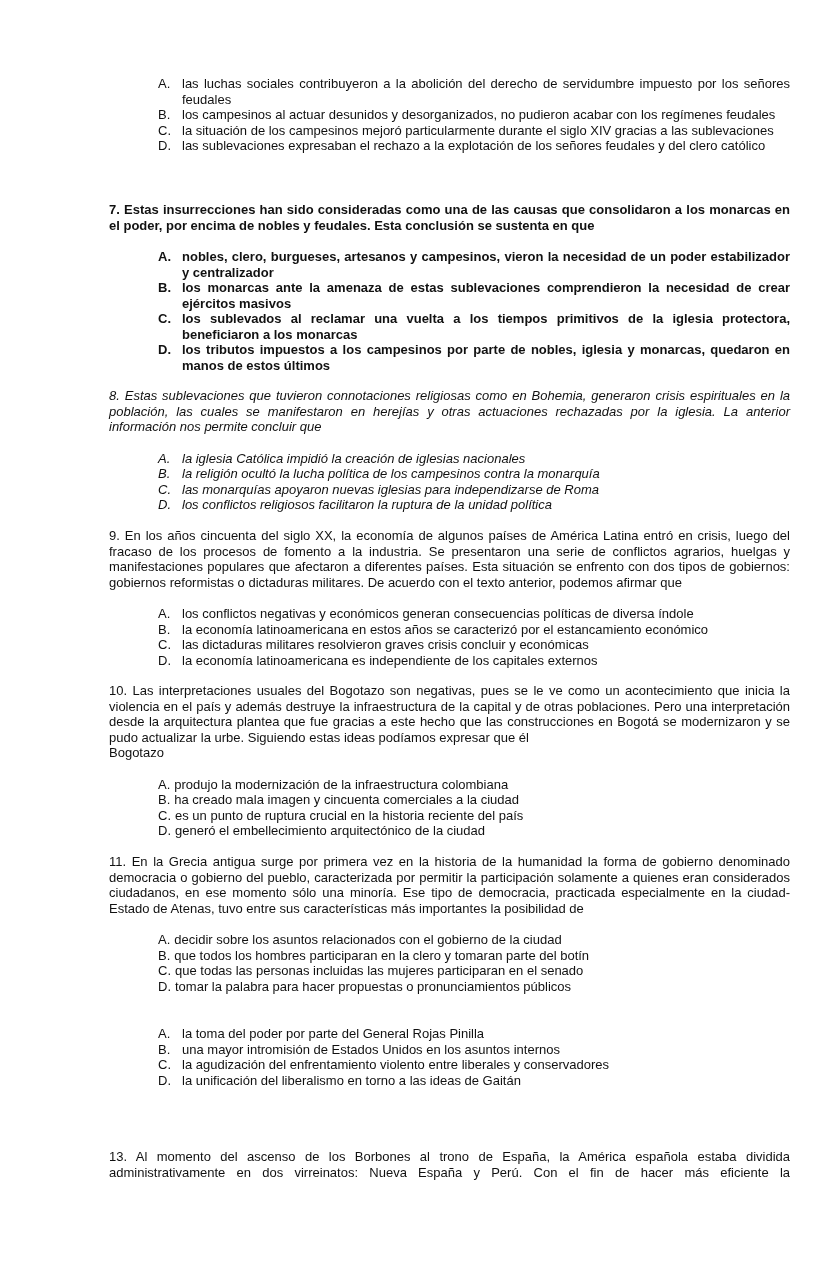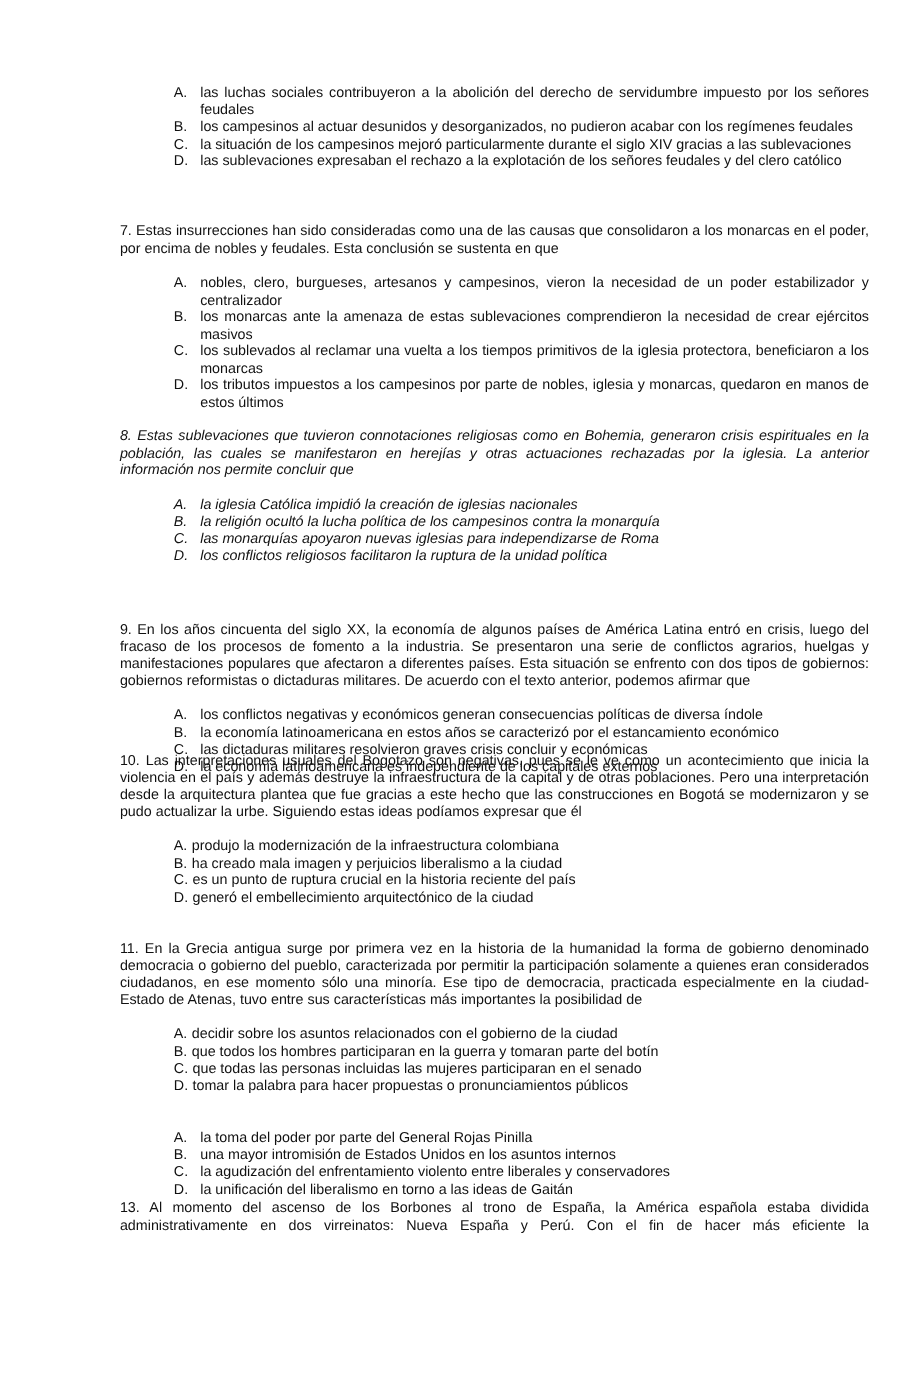--- a/index.html
+++ b/index.html
@@ -41,21 +41,21 @@
           <span class="letter">C.</span>
           <span class="txt">la situación de los campesinos mejoró particularmente durante el siglo XIV gracias a las sublevaciones</span>
         </li>
       <li class="opt">
           <span class="letter">D.</span>
           <span class="txt">las sublevaciones expresaban el rechazo a la explotación de los señores feudales y del clero católico</span>
         </li>
     </ul>
   </div>
 
-  <div class="block" style="top:126px;">
+  <div class="block" style="top:126px;font-weight:bold;">
     <p class="q">7. Estas insurrecciones han sido consideradas como una de las causas que consolidaron a los monarcas en el poder, por encima de nobles y feudales. Esta conclusión se sustenta en que</p>
     <ul class="opts style-a" style="margin-top:16px;">
       <li class="opt">
           <span class="letter">A.</span>
           <span class="txt">nobles, clero, burgueses, artesanos y campesinos, vieron la necesidad de un poder estabilizador y centralizador</span>
         </li>
       <li class="opt">
           <span class="letter">B.</span>
           <span class="txt">los monarcas ante la amenaza de estas sublevaciones comprendieron la necesidad de crear ejércitos masivos</span>
         </li>
@@ -85,21 +85,21 @@
           <span class="letter">C.</span>
           <span class="txt">las monarquías apoyaron nuevas iglesias para independizarse de Roma</span>
         </li>
       <li class="opt">
           <span class="letter">D.</span>
           <span class="txt">los conflictos religiosos facilitaron la ruptura de la unidad política</span>
         </li>
     </ul>
   </div>
 
-  <div class="block" style="top:452px;margin-top:36px;">
+  <div class="block" style="top:452px;">
     <p class="q">9. En los años cincuenta del siglo XX, la economía de algunos países de América Latina entró en crisis, luego del fracaso de los procesos de fomento a la industria. Se presentaron una serie de conflictos agrarios, huelgas y manifestaciones populares que afectaron a diferentes países. Esta situación se enfrento con dos tipos de gobiernos: gobiernos reformistas o dictaduras militares. De acuerdo con el texto anterior, podemos afirmar que</p>
     <ul class="opts style-a" style="margin-top:16px;">
       <li class="opt">
           <span class="letter">A.</span>
           <span class="txt">los conflictos negativas y económicos generan consecuencias políticas de diversa índole</span>
         </li>
       <li class="opt">
           <span class="letter">B.</span>
           <span class="txt">la economía latinoamericana en estos años se caracterizó por el estancamiento económico</span>
         </li>
@@ -109,28 +109,29 @@
         </li>
       <li class="opt">
           <span class="letter">D.</span>
           <span class="txt">la economía latinoamericana es independiente de los capitales externos</span>
         </li>
     </ul>
   </div>
 
   <div class="block" style="top:607px;">
     <p class="q">10. Las interpretaciones usuales del Bogotazo son negativas, pues se le ve como un acontecimiento que inicia la violencia en el país y además destruye la infraestructura de la capital y de otras poblaciones. Pero una interpretación desde la arquitectura plantea que fue gracias a este hecho que las construcciones en Bogotá se modernizaron y se pudo actualizar la urbe. Siguiendo estas ideas podíamos expresar que él</p>
+    <p class="q q-last-line">Bogotazo</p>
     <ul class="opts style-b" style="margin-top:16px;">
       <li class="opt">
           <span class="letter">A.</span>
           <span class="txt">produjo la modernización de la infraestructura colombiana</span>
         </li>
       <li class="opt">
           <span class="letter">B.</span>
-          <span class="txt">ha creado mala imagen y perjuicios liberalismo a la ciudad</span>
+          <span class="txt">ha creado mala imagen y cincuenta comerciales a la ciudad</span>
         </li>
       <li class="opt">
           <span class="letter">C.</span>
           <span class="txt">es un punto de ruptura crucial en la historia reciente del país</span>
         </li>
       <li class="opt">
           <span class="letter">D.</span>
           <span class="txt">generó el embellecimiento arquitectónico de la ciudad</span>
         </li>
     </ul>
@@ -138,21 +139,21 @@
 
   <div class="block" style="top:778px;">
     <p class="q">11. En la Grecia antigua surge por primera vez en la historia de la humanidad la forma de gobierno denominado democracia o gobierno del pueblo, caracterizada por permitir la participación solamente a quienes eran considerados ciudadanos, en ese momento sólo una minoría. Ese tipo de democracia, practicada especialmente en la ciudad-Estado de Atenas, tuvo entre sus características más importantes la posibilidad de</p>
     <ul class="opts style-b" style="margin-top:16px;">
       <li class="opt">
           <span class="letter">A.</span>
           <span class="txt">decidir sobre los asuntos relacionados con el gobierno de la ciudad</span>
         </li>
       <li class="opt">
           <span class="letter">B.</span>
-          <span class="txt">que todos los hombres participaran en la guerra y tomaran parte del botín</span>
+          <span class="txt">que todos los hombres participaran en la clero y tomaran parte del botín</span>
         </li>
       <li class="opt">
           <span class="letter">C.</span>
           <span class="txt">que todas las personas incluidas las mujeres participaran en el senado</span>
         </li>
       <li class="opt">
           <span class="letter">D.</span>
           <span class="txt">tomar la palabra para hacer propuestas o pronunciamientos públicos</span>
         </li>
     </ul>
@@ -172,17 +173,17 @@
           <span class="letter">C.</span>
           <span class="txt">la agudización del enfrentamiento violento entre liberales y conservadores</span>
         </li>
       <li class="opt">
           <span class="letter">D.</span>
           <span class="txt">la unificación del liberalismo en torno a las ideas de Gaitán</span>
         </li>
     </ul>
   </div>
 
-  <div class="block" style="top:1014px;">
+  <div class="block" style="top:1073px;">
     <p class="q" style="text-align-last: justify;">13. Al momento del ascenso de los Borbones al trono de España, la América española estaba dividida administrativamente en dos virreinatos: Nueva España y Perú. Con el fin de hacer más eficiente la</p>
   </div>
 
 </div>
 
 </body></html>

